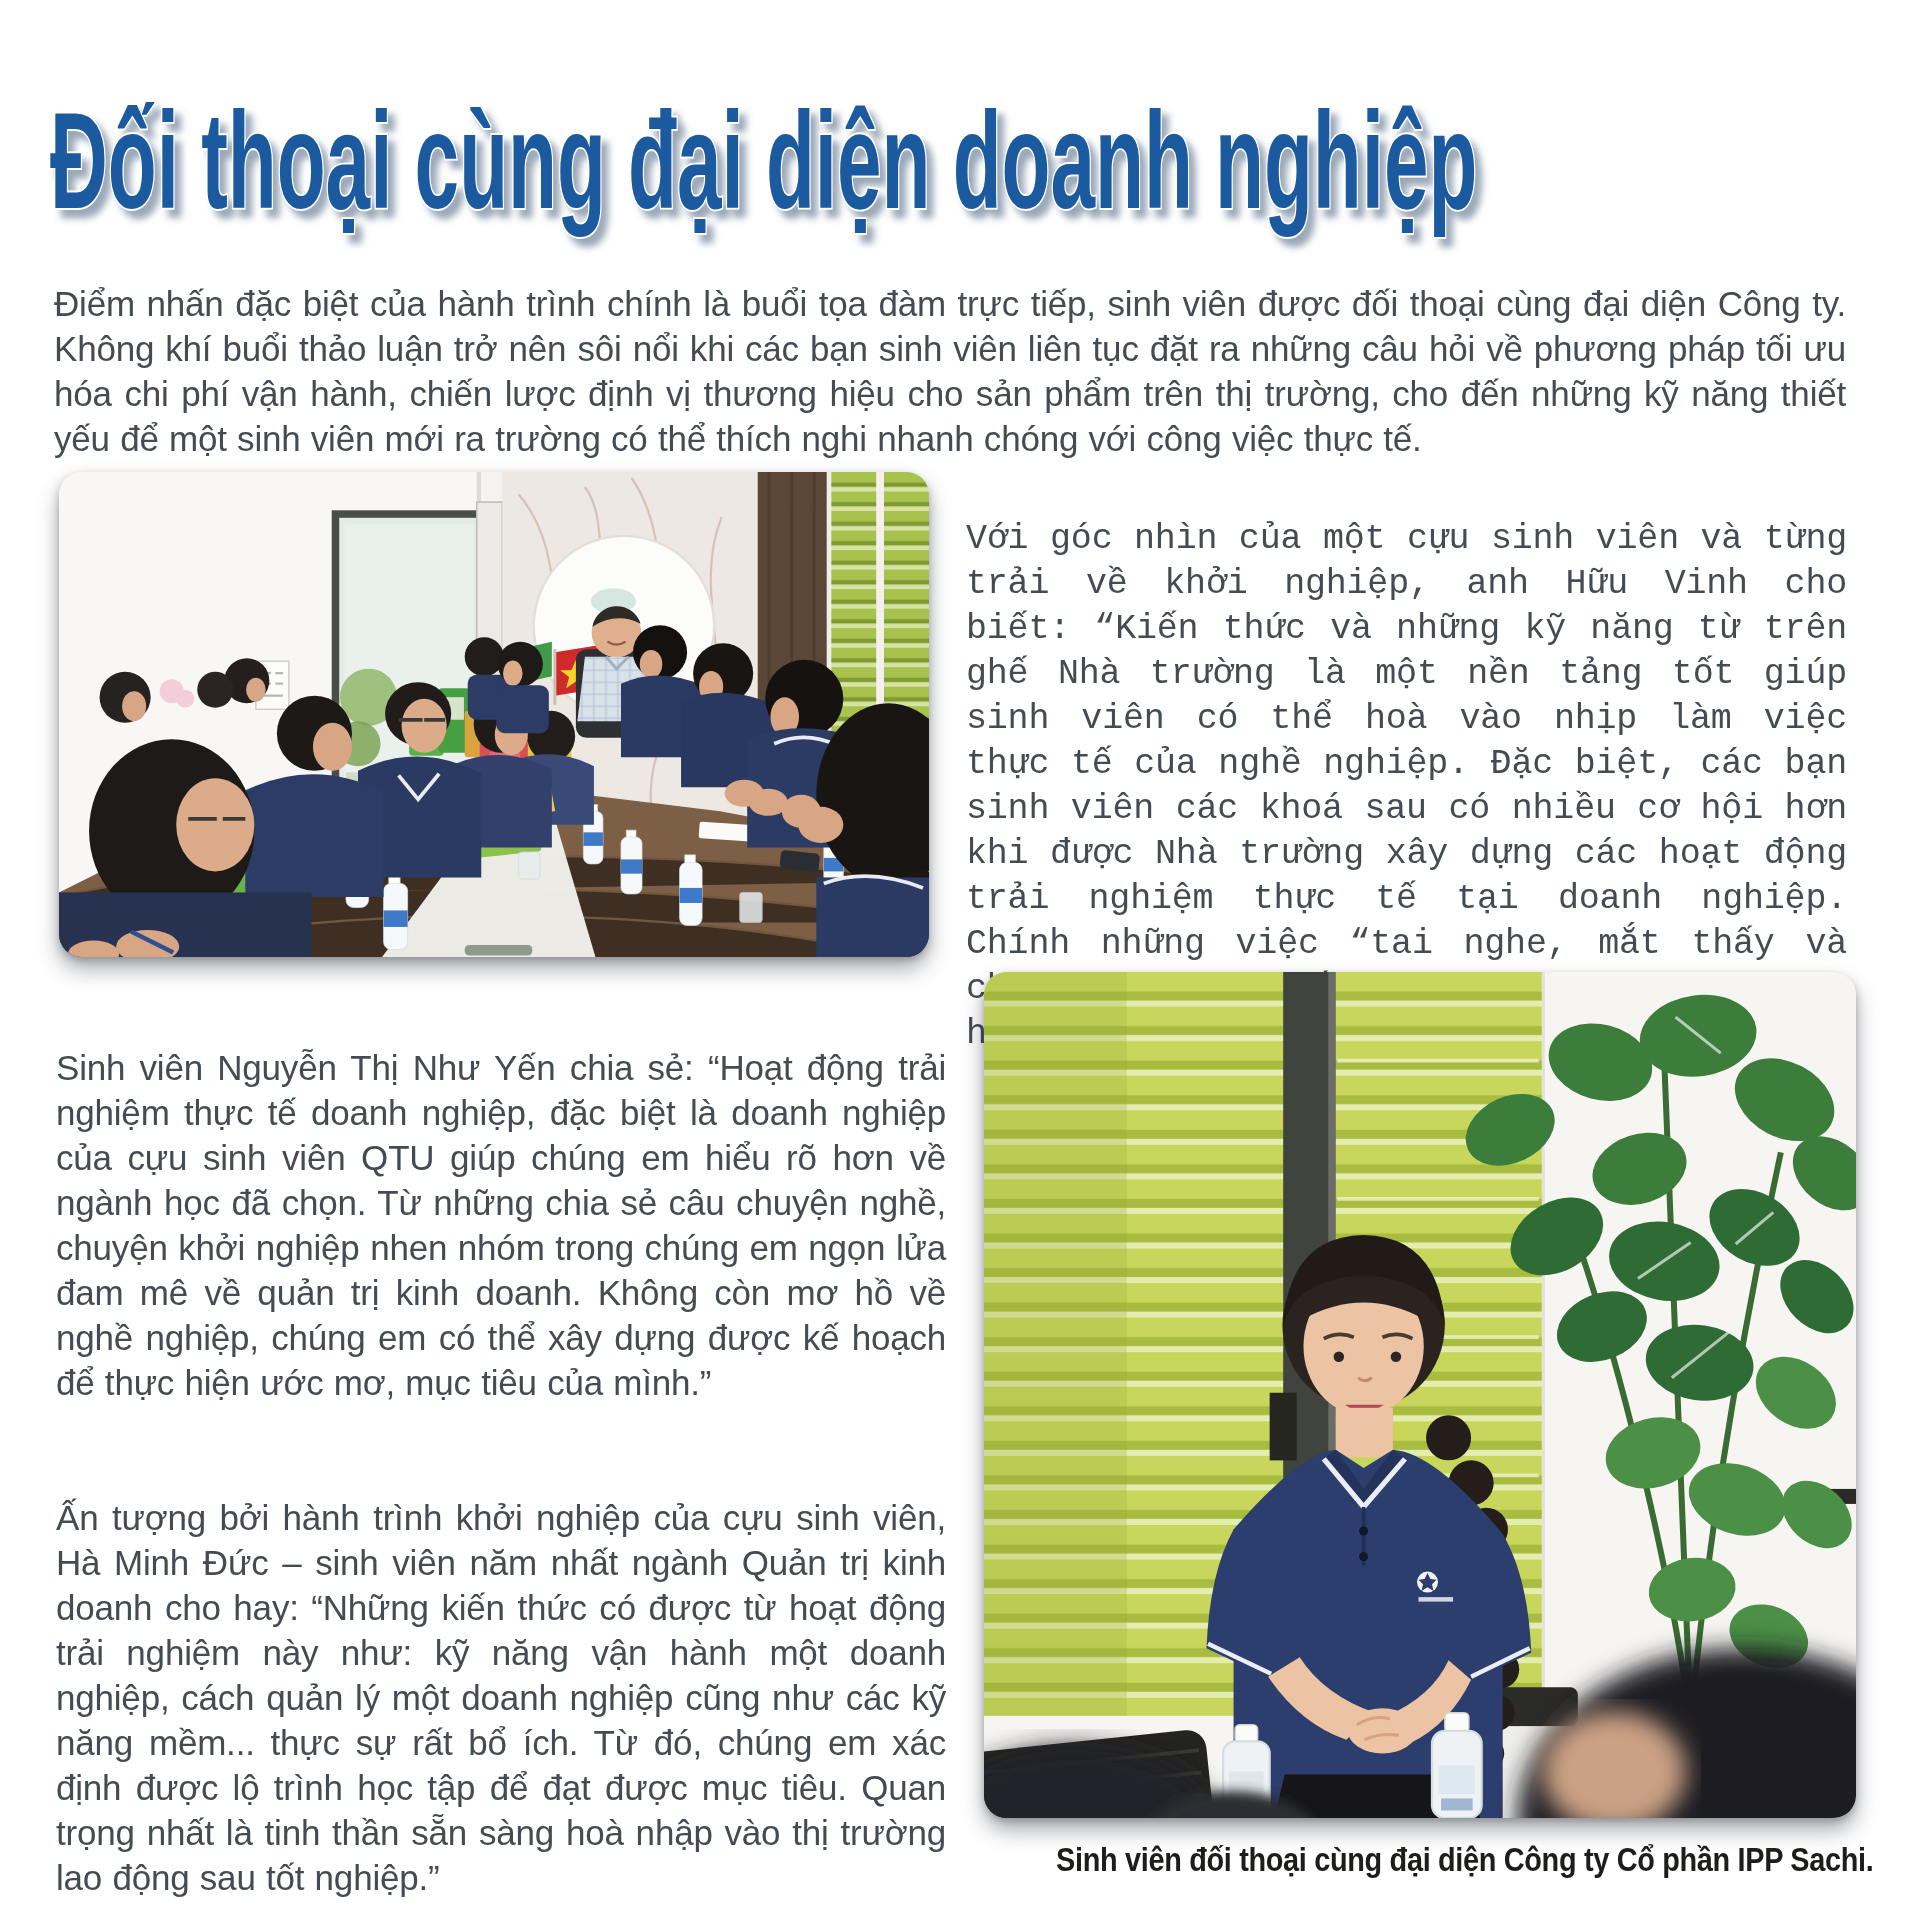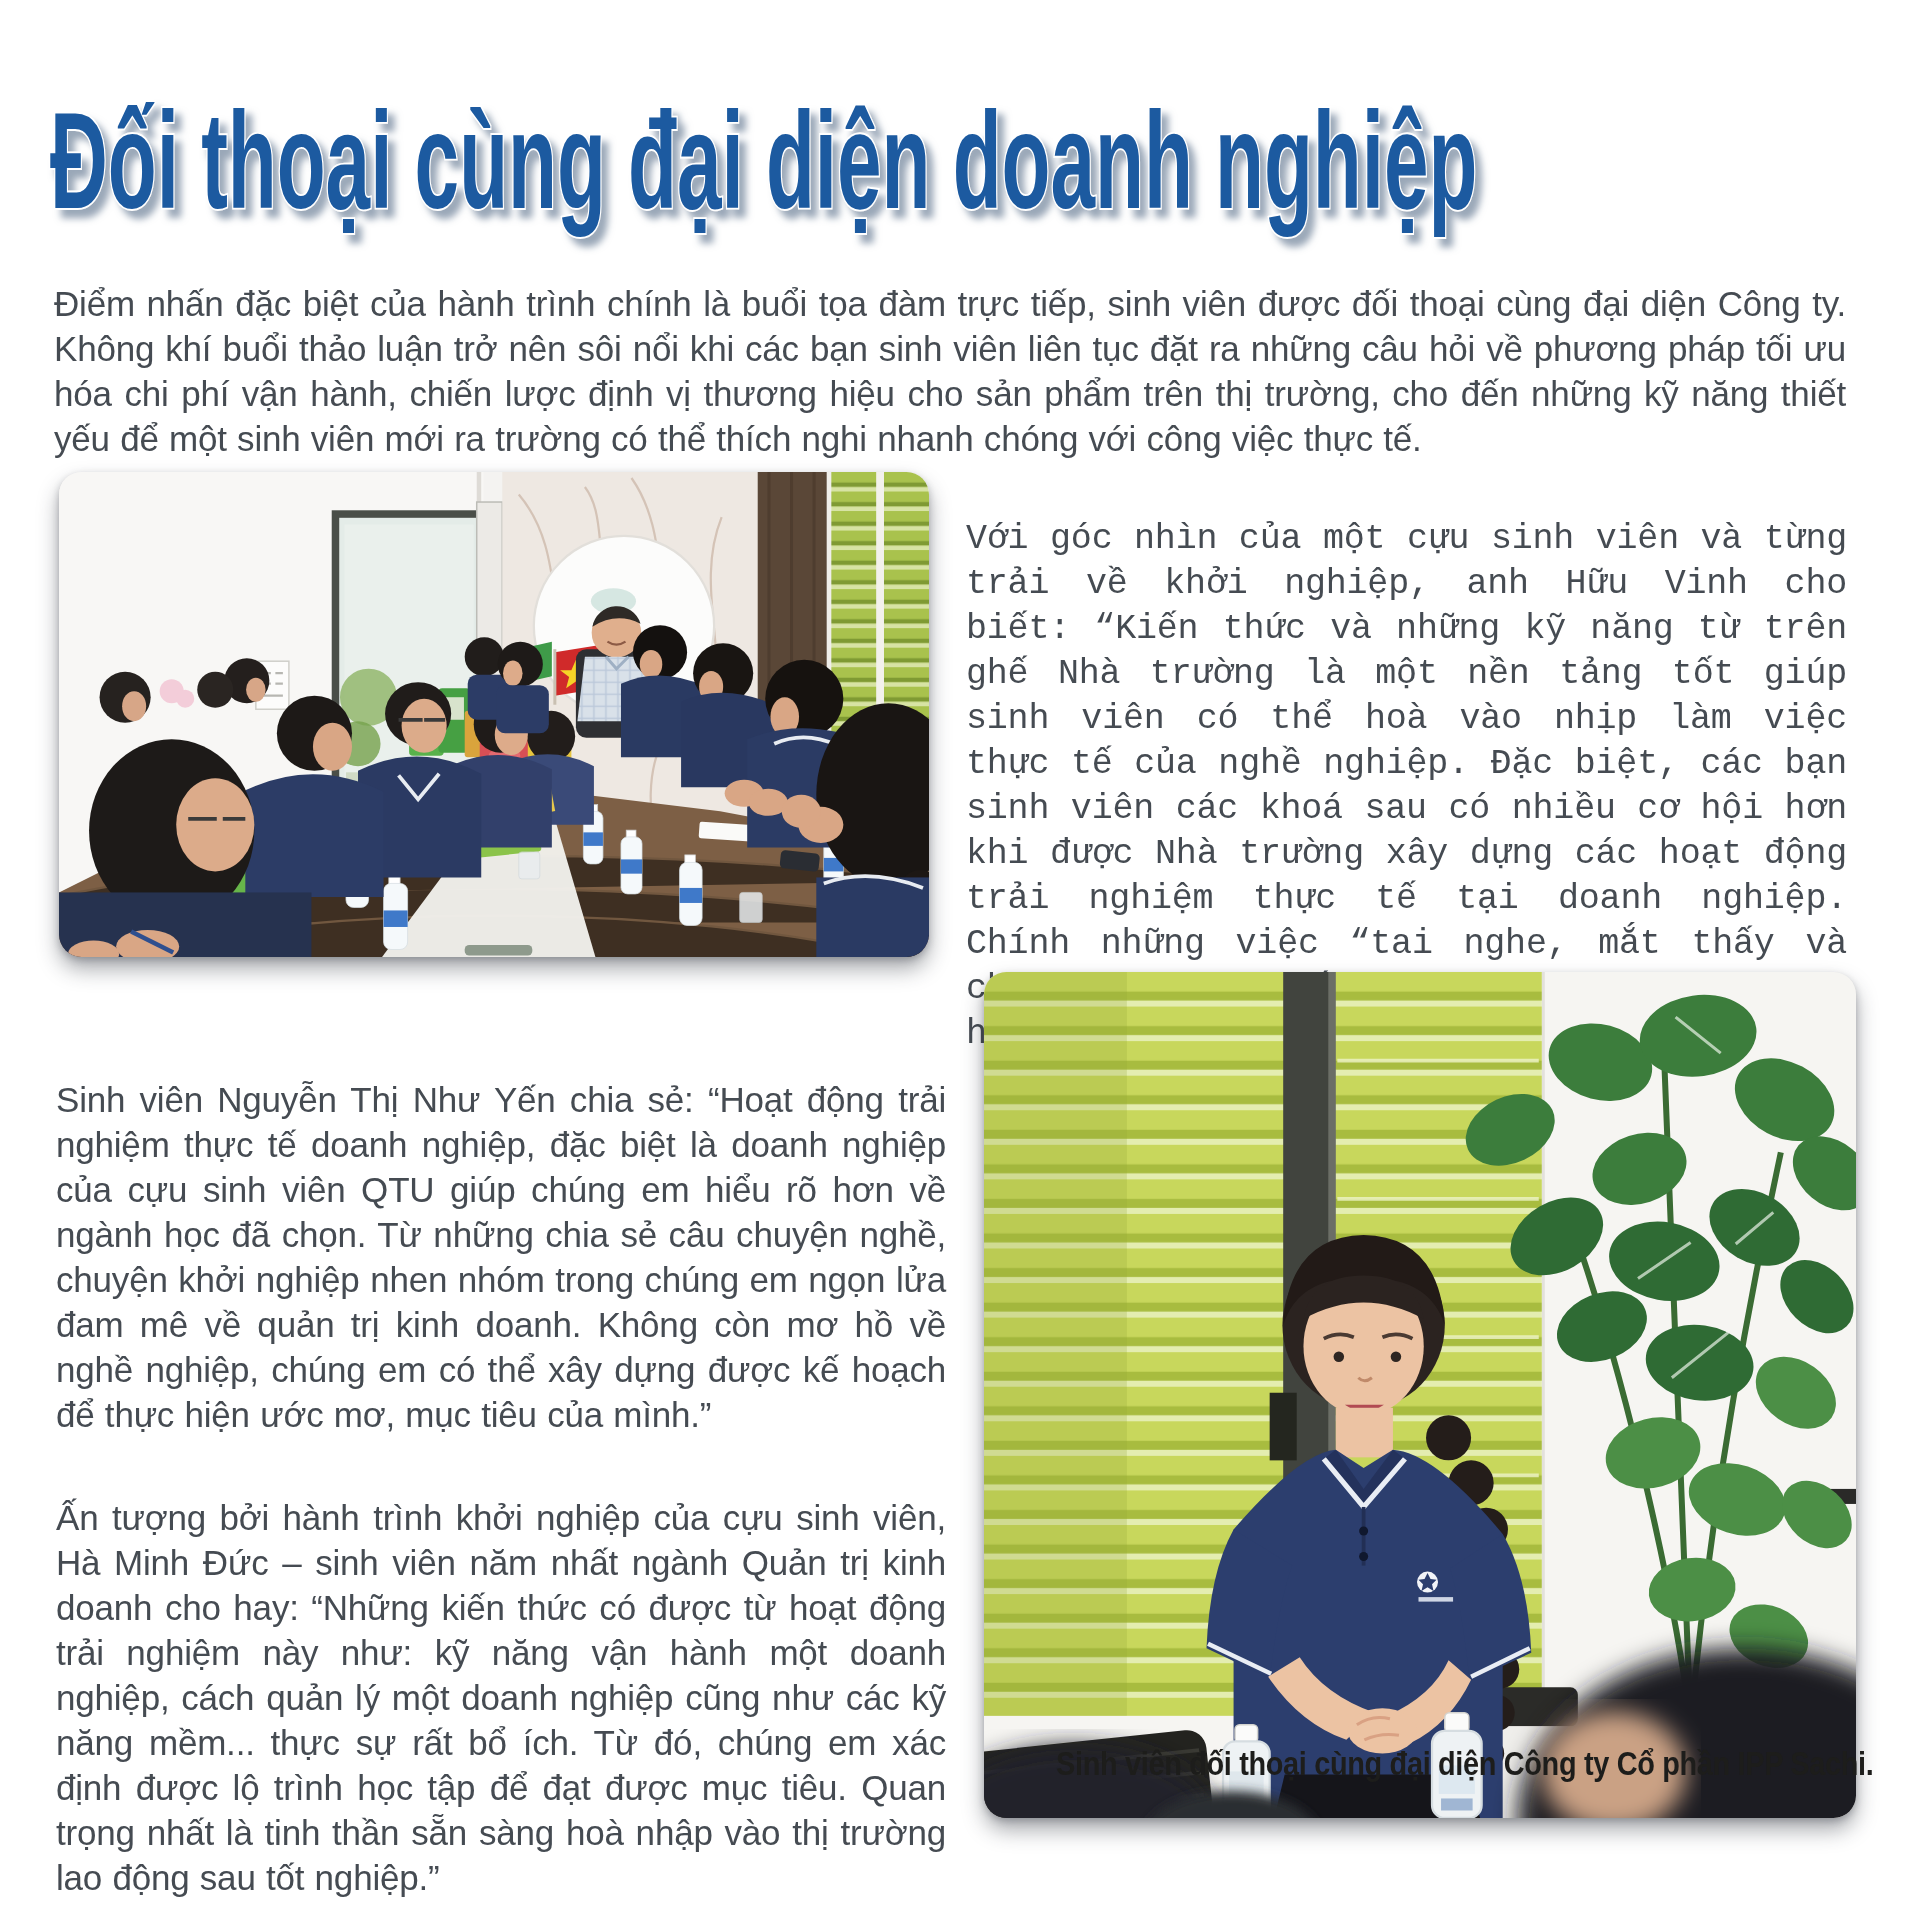--- a/index.html
+++ b/index.html
@@ -16,34 +16,34 @@
     position:absolute;
     color:#454b52;
     font-size:35px;
     line-height:45px;
     text-align:justify;
     letter-spacing:-0.2px;
     word-spacing:0.8px;
   }
   #intro{left:54px;top:246px;width:1792px;}
   #quote-huu-vinh{left:966px;top:482px;width:881px;font-family:Liberation Mono, monospace;}
-  #quote-nhu-yen{left:56px;top:1042px;width:890px;}
+  #quote-nhu-yen{left:56px;top:1010px;width:890px;}
   #quote-minh-duc{left:56px;top:1460px;width:890px;}
   
   .photo{
     position:absolute;border-radius:22.5px;overflow:hidden;
     box-shadow:0 12px 21px rgba(40,45,55,0.40), 0 3px 7.5px rgba(40,45,55,0.25);
     background:#e8e8e6;
   }
   #photo-meeting{left:59px;top:472px;width:870px;height:485px;}
   #photo-speaker{left:984px;top:972px;width:872px;height:846px;}
   .photo svg{display:block;width:100%;height:100%;}
   
   #caption-wrap{
-    position:absolute;left:984px;top:1744px;width:872px;
+    position:absolute;left:984px;top:1840px;width:872px;
     text-align:right;color:#1d1d1b;
   }
   #caption-wrap .cap{
     display:inline-block;
     transform:scaleX(0.85);transform-origin:center;
     font-size:34px;font-weight:bold;letter-spacing:-0.4px;white-space:nowrap;
   }
 </style>
 </head>
 <body>

